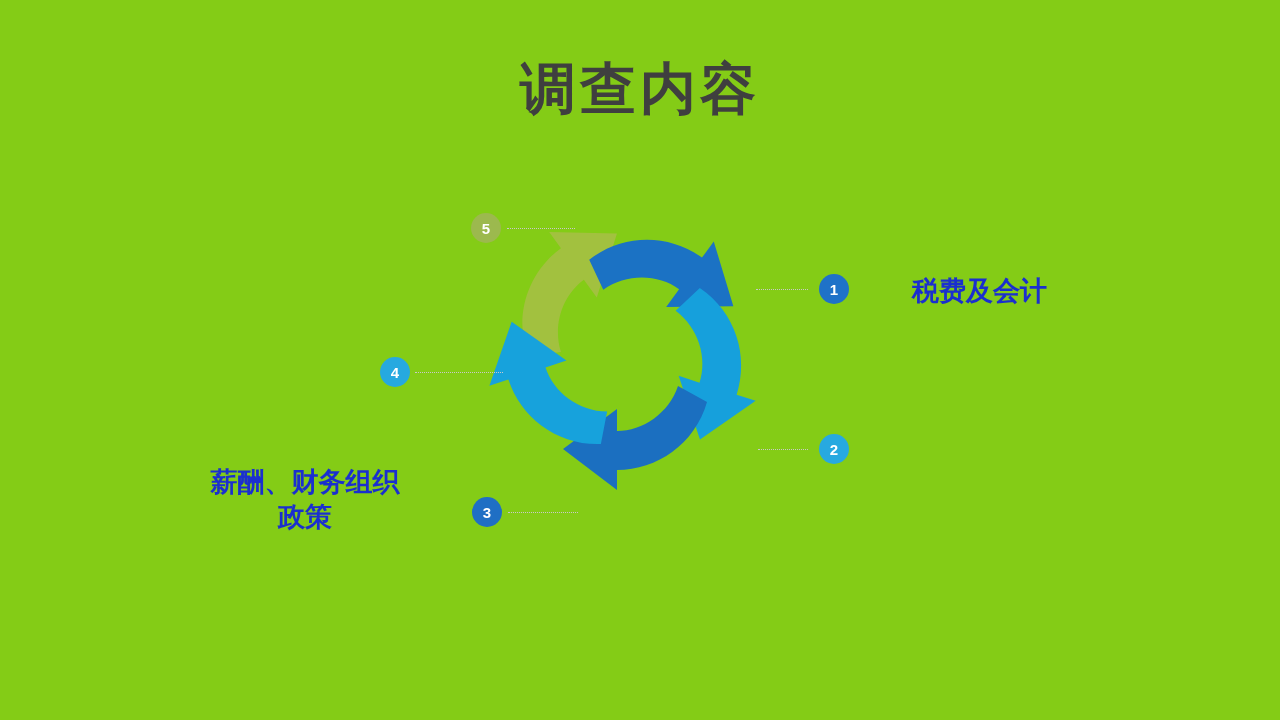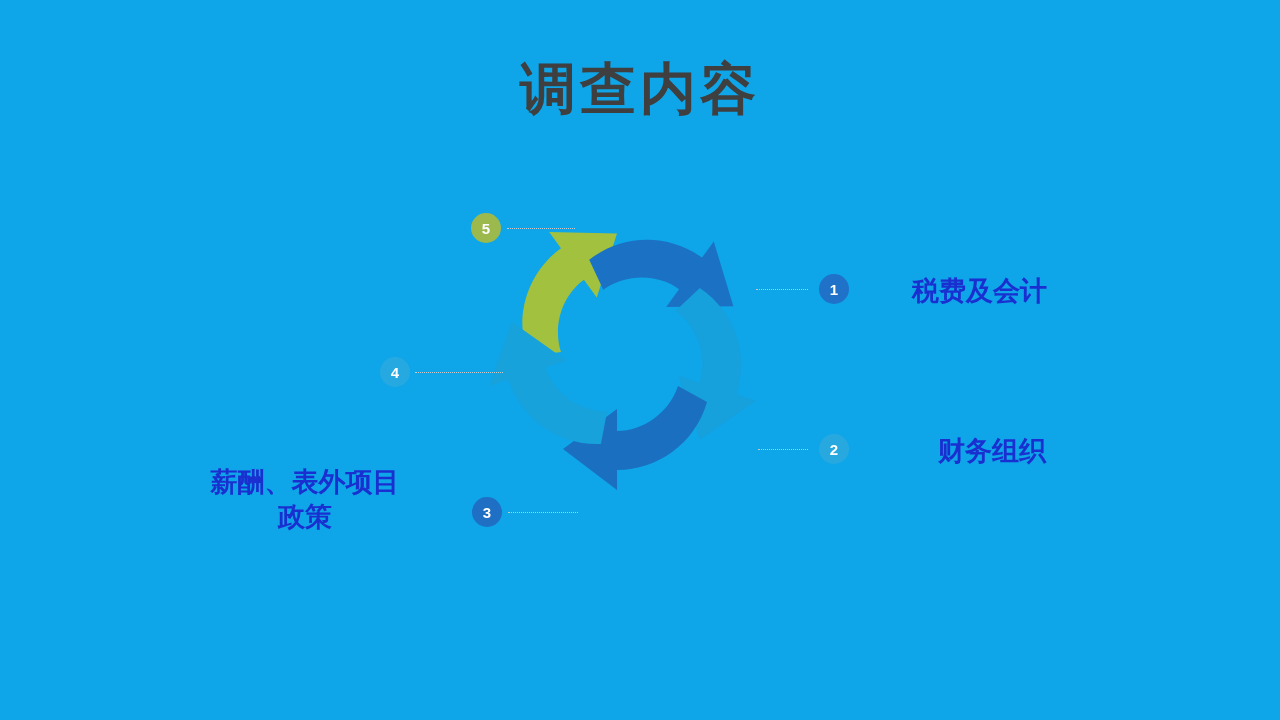--- a/index.html
+++ b/index.html
@@ -11,21 +11,21 @@
     width: 1280px;
     height: 720px;
     position: relative;
     overflow: hidden;
     font-family: "Liberation Sans", "DejaVu Sans", sans-serif;
   }
 
   #slide {
     position: absolute;
     inset: 0;
-    background: #0ea5e9;
+    background: #84cc16;
   }
 
   
   .slide-title {
     position: absolute;
     top: 58px;
     left: 0;
     width: 1280px;
     text-align: center;
     font-size: 56px;
@@ -169,21 +169,20 @@
     <div class="badge" style="left:819px; top:264px; background:#27a9e0;">2</div>
 
     <div class="badge" style="left:472px; top:327px; background:#1f6fc4;">3</div>
 
     <div class="badge" style="left:380px; top:187px; background:#26a9e0;">4</div>
 
     <div class="badge" style="left:471px; top:43px; background:#9cb94e;">5</div>
 
     <div class="item-label right" style="left:912px; top:104px; width:300px;">税费及会计</div>
 
-    <div class="item-label right" style="left:938px; top:264px; width:280px;">财务组织</div>
 
-    <div class="item-label left" style="left:170px; top:295px; width:270px;">薪酬、表外项目
+    <div class="item-label left" style="left:170px; top:295px; width:270px;">薪酬、财务组织
 政策</div>
 
 
 
   </div>
 </div>
 
 </body></html>

